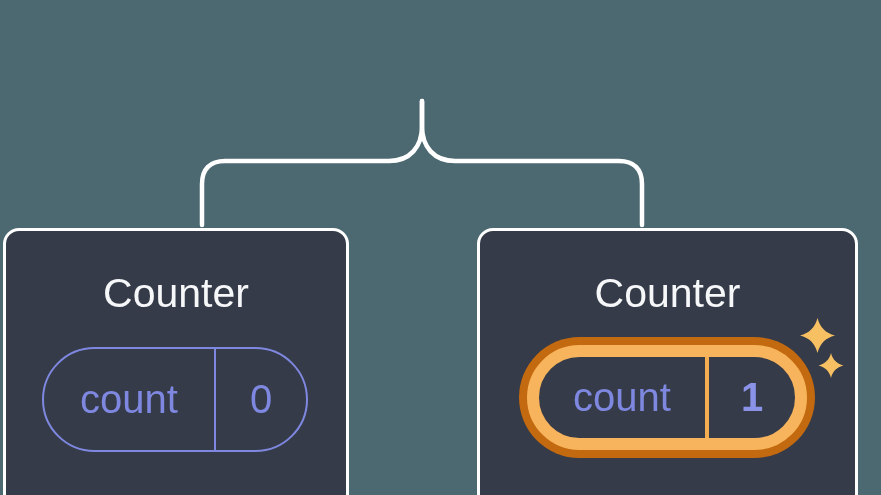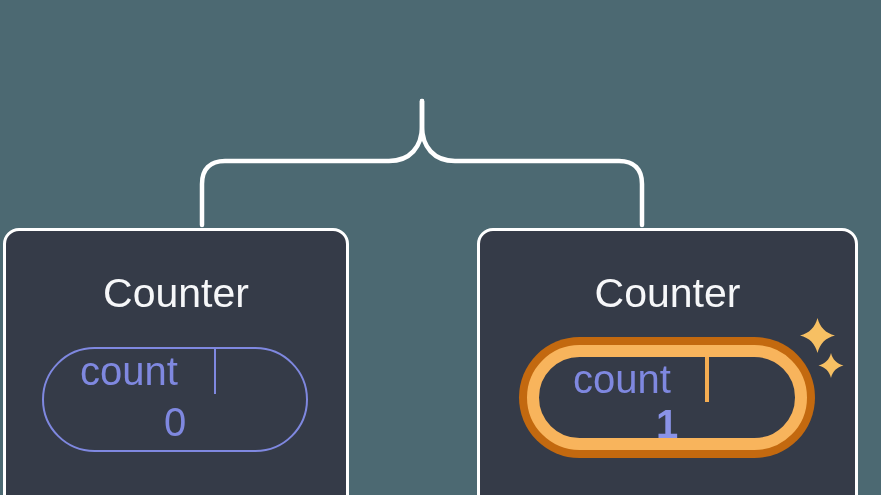--- a/index.html
+++ b/index.html
@@ -49,21 +49,20 @@
     font-size: 41px;
     line-height: 44px;
   }
   .pill {
     position: absolute;
     box-sizing: border-box;
     display: flex;
     align-items: stretch;
     border-radius: 999px;
     background: #353b48;
-    flex-direction: column;
   }
   .seg {
     display: flex; align-items: center; justify-content: center;
     font-size: 40px;
     box-sizing: border-box;
   }
   
   .pill-plain {
     left: 36px; top: 116px;
     width: 266px; height: 105px;

